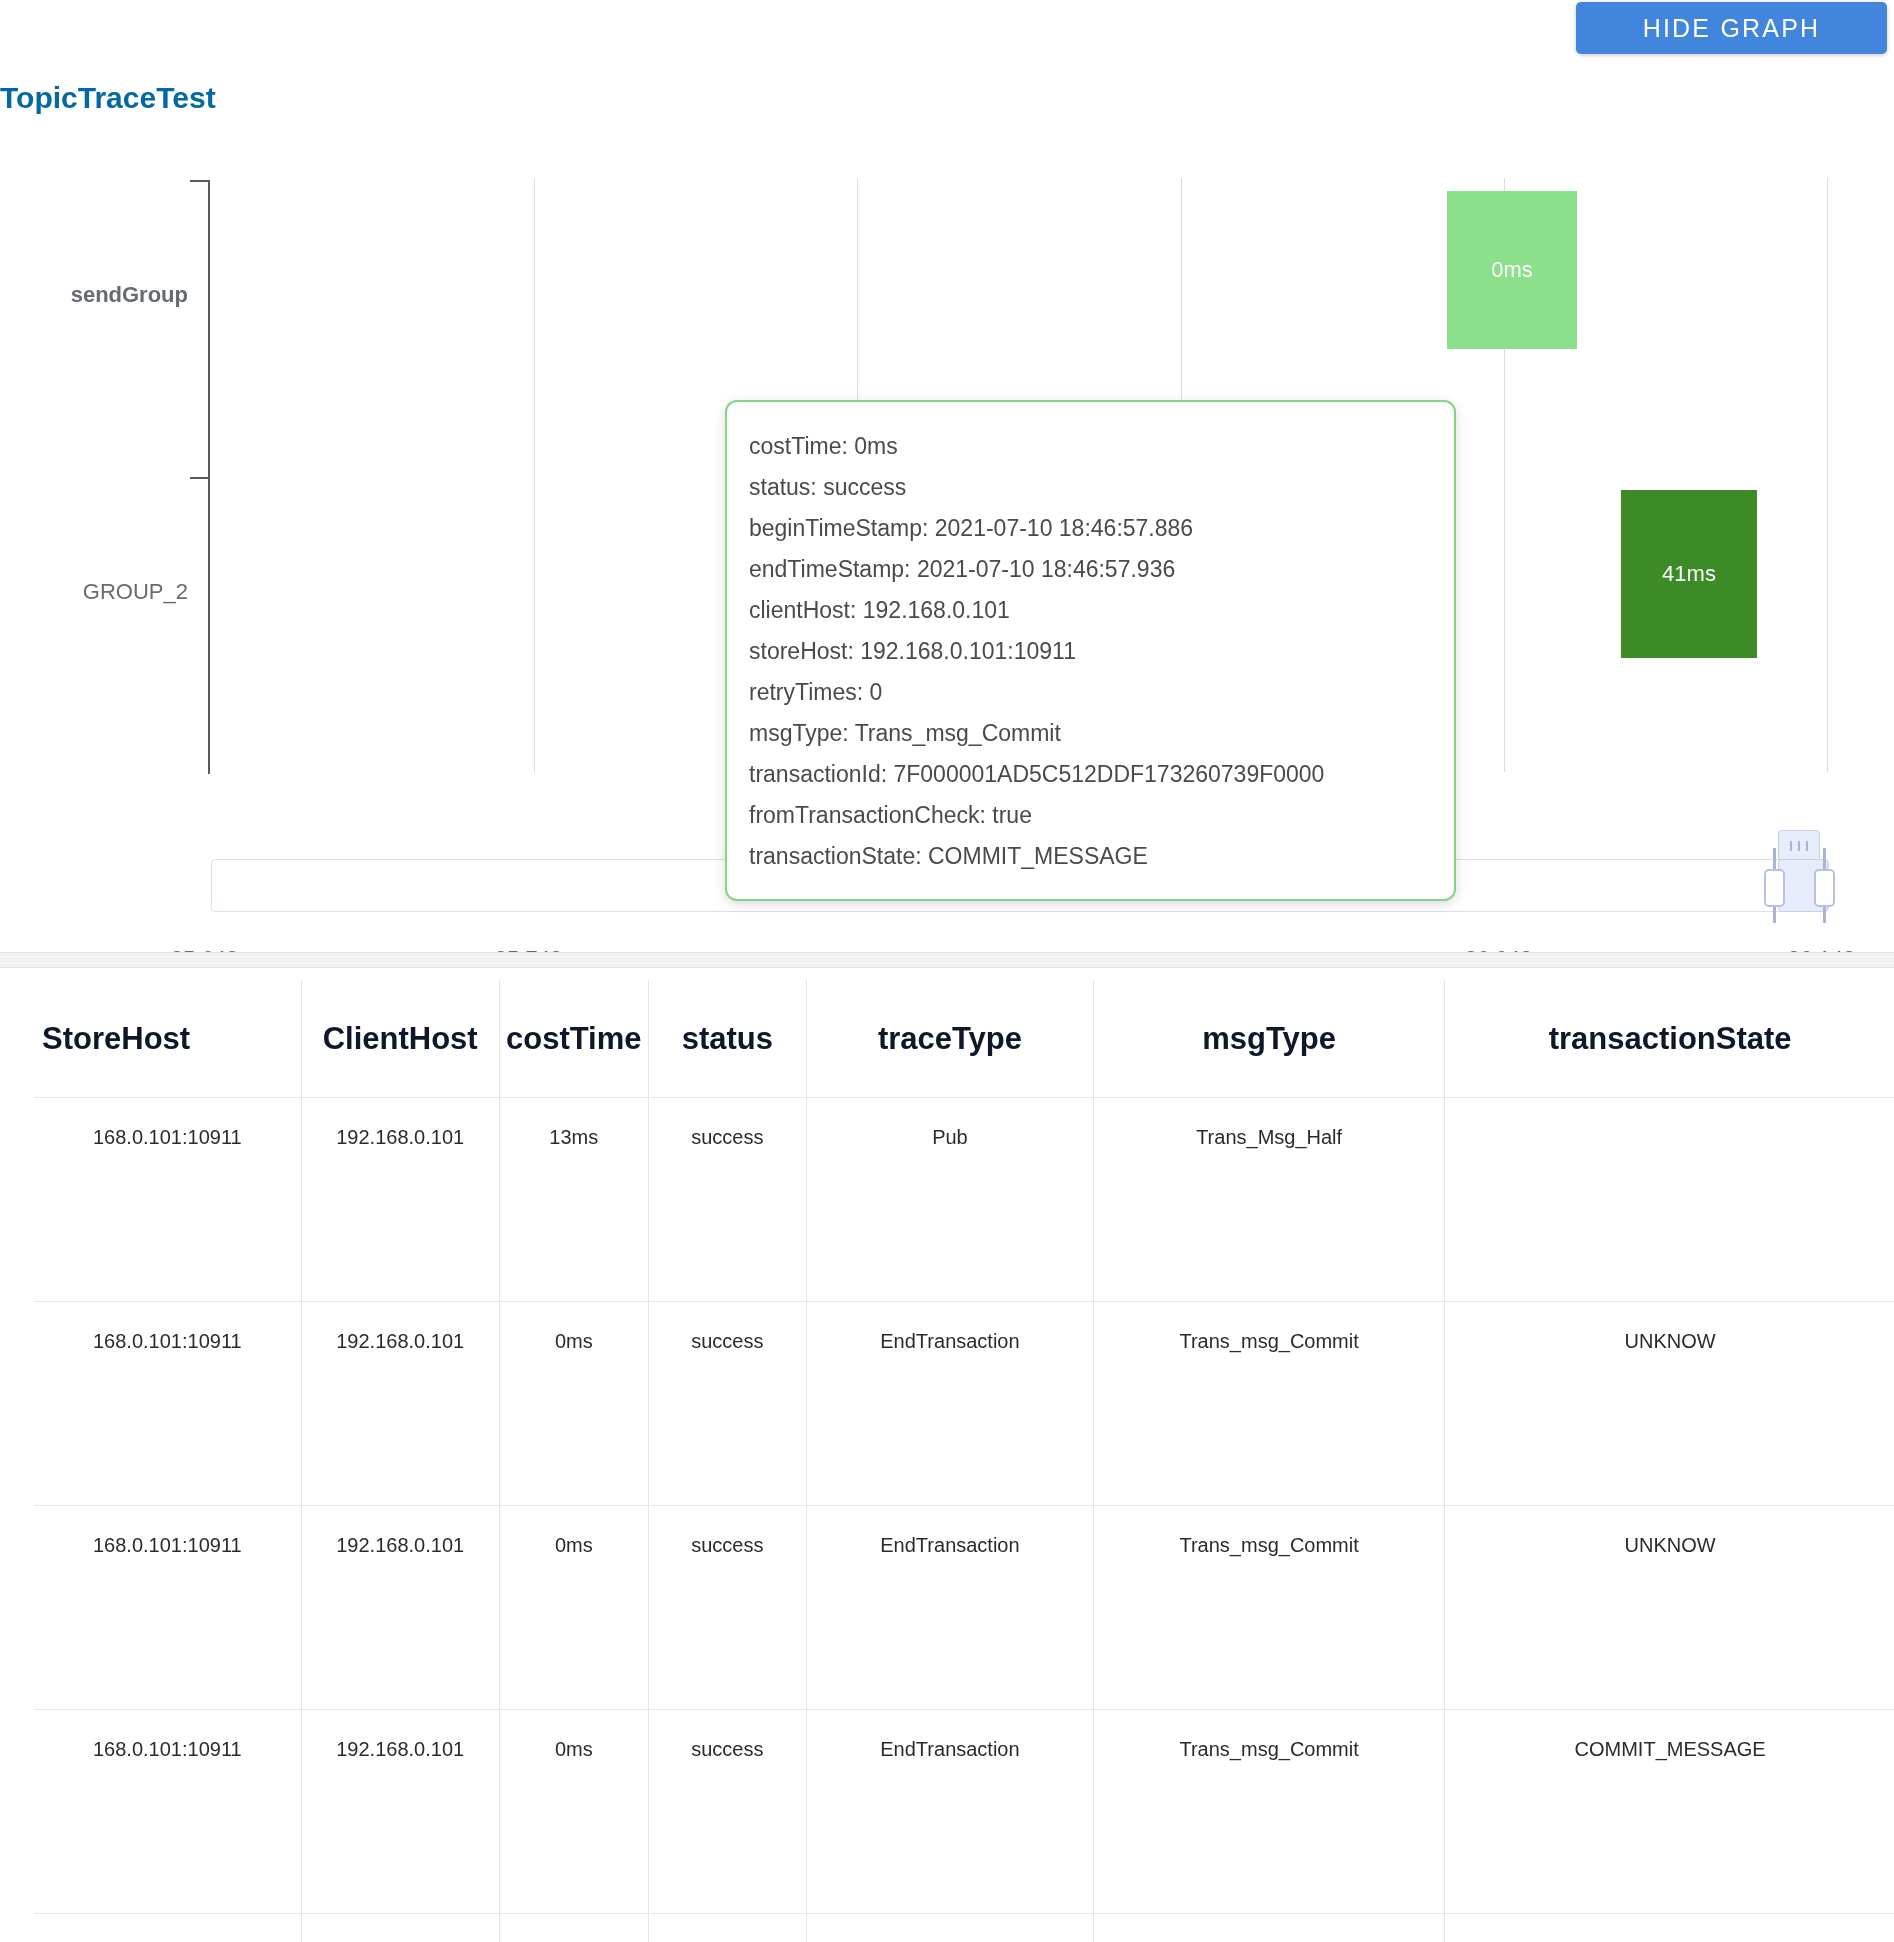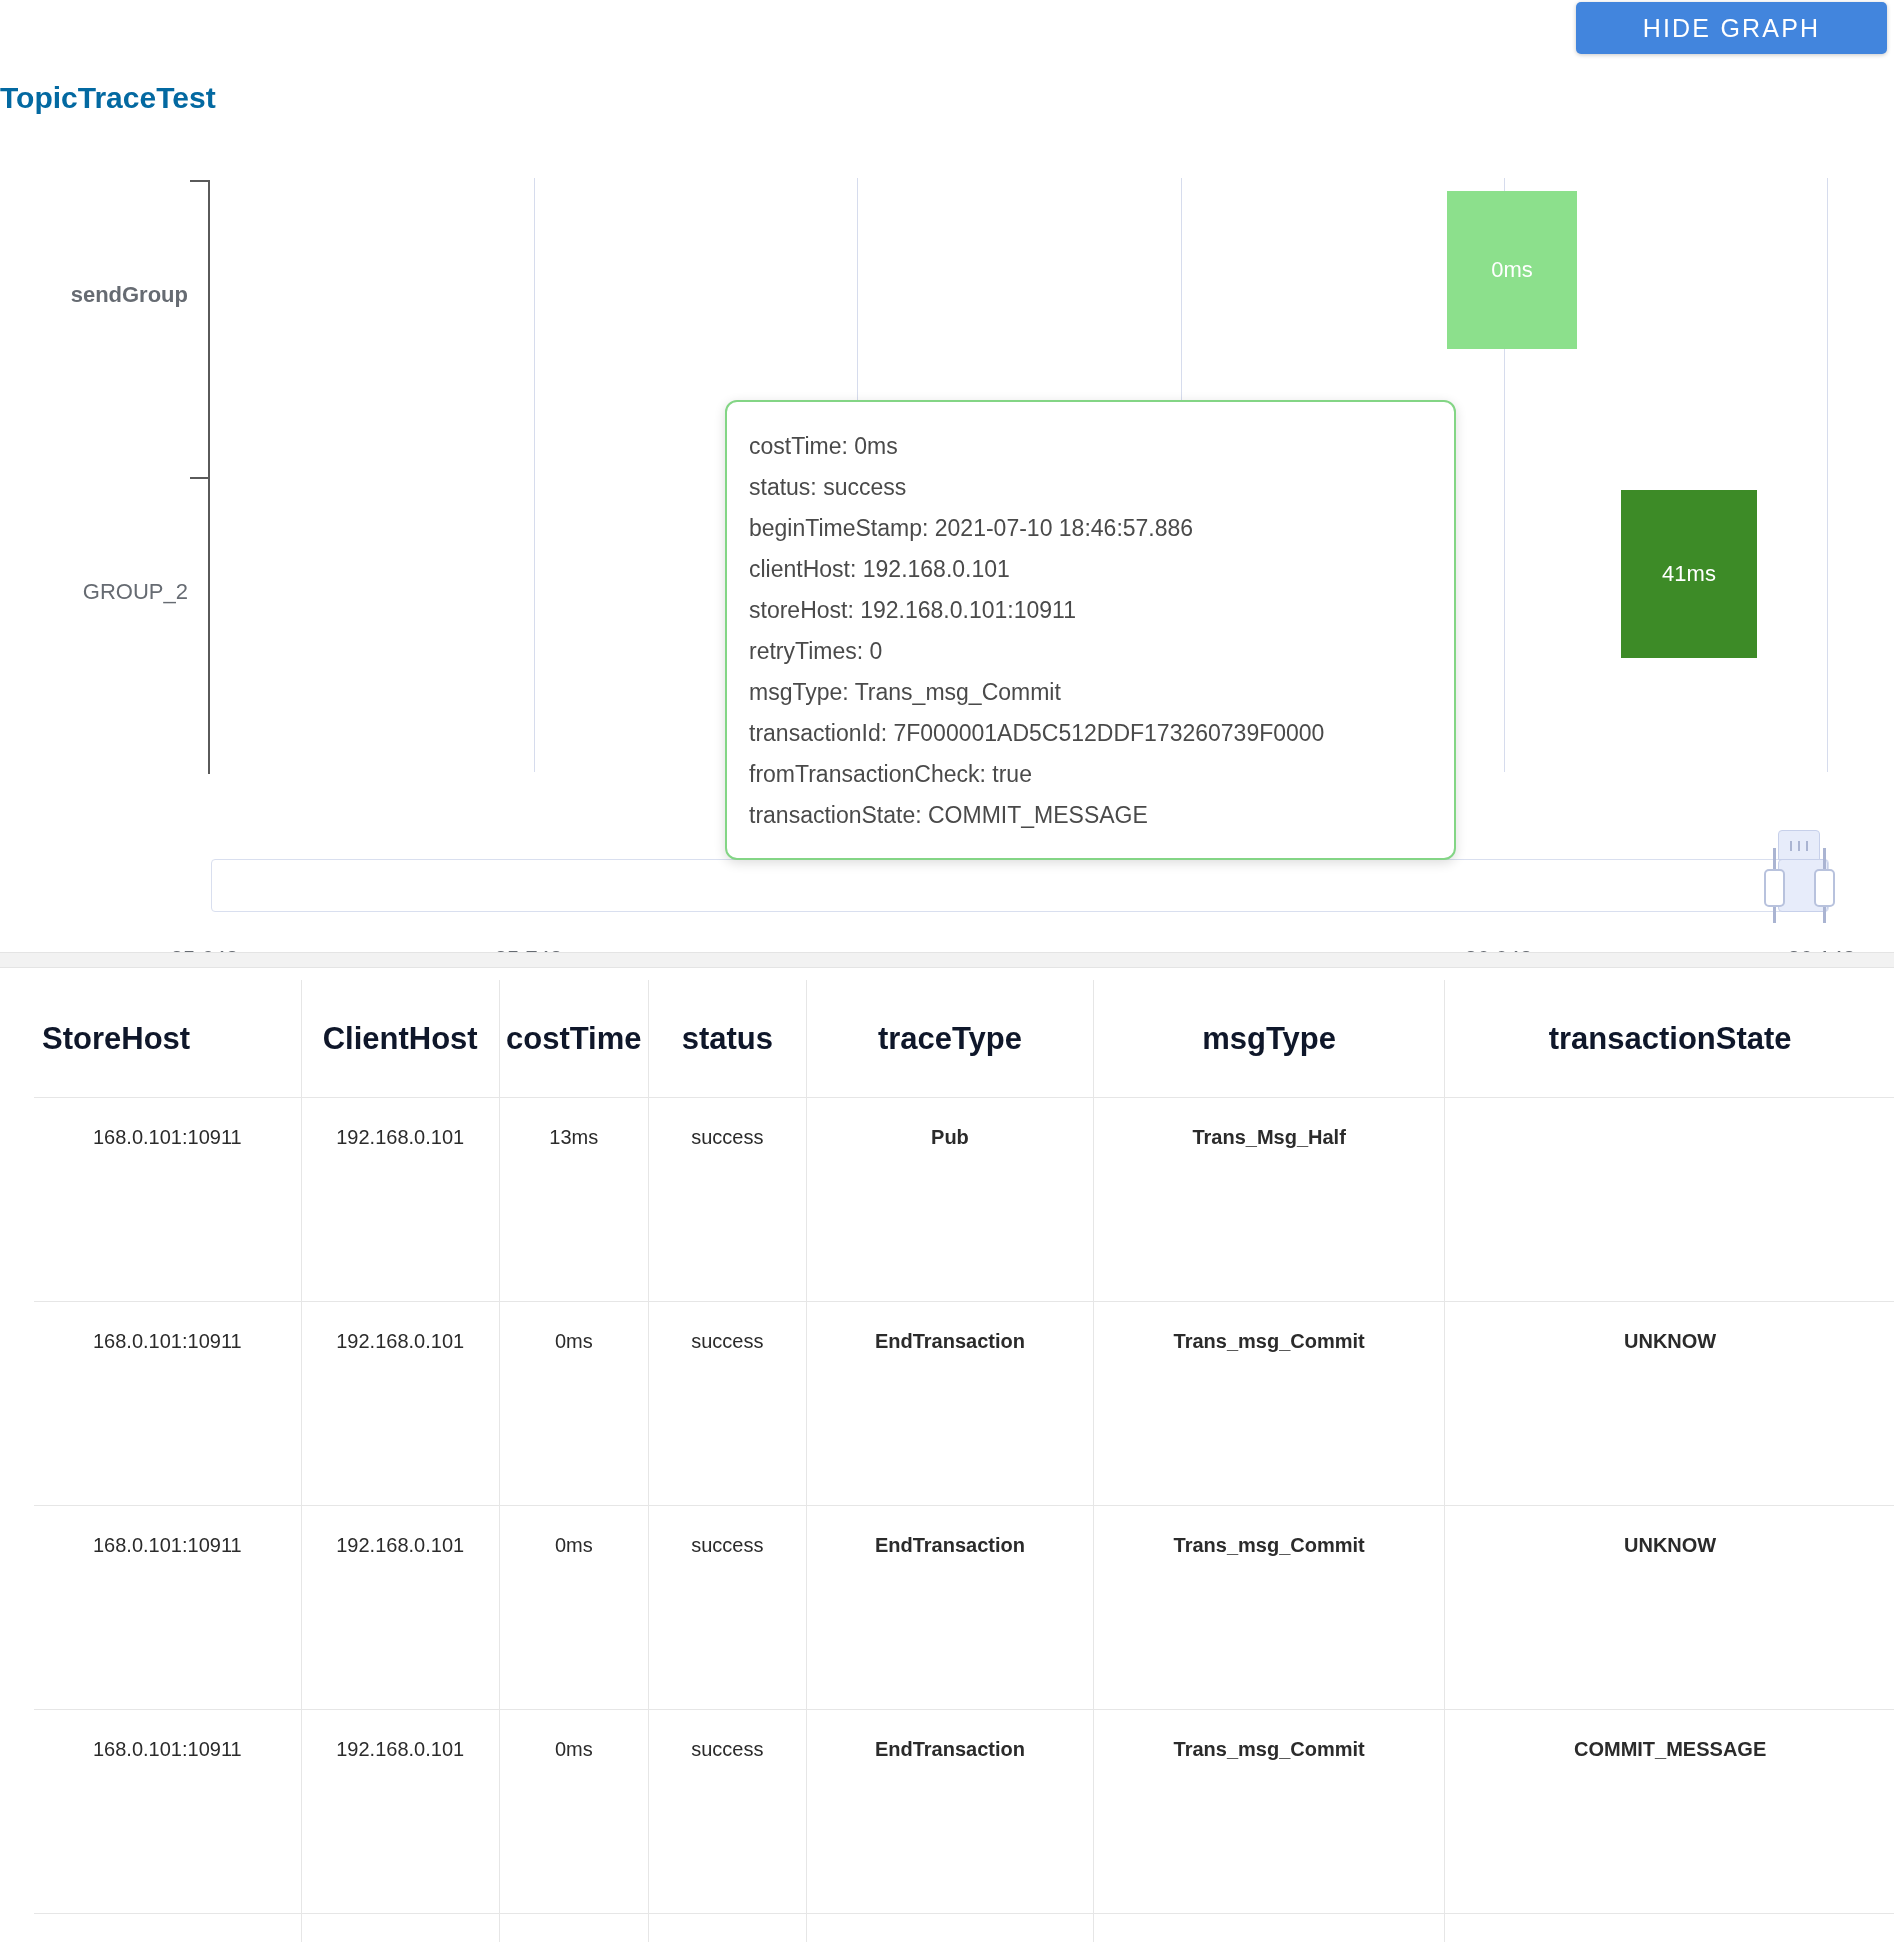--- a/index.html
+++ b/index.html
@@ -240,21 +240,21 @@
     font-size: 20px;
     color: #2b2b2b;
     height: 174px;
     vertical-align: top;
     padding-top: 28px;
     border-right: 1px solid #e6e6e6;
     border-bottom: 1px solid #e6e6e6;
     text-align: center;
     font-weight: normal;
   }
-  #trace-table td.bold { font-weight: bold; }
+  #trace-table td.bold { font-weight: normal; }
   #trace-table td.storehost { text-align: center; }
   #trace-table tr:last-child td { border-bottom: none; }
   #trace-table td:last-child, #trace-table th:last-child { border-right: none; }
 
   .col-store  { width: 267px; }
   .col-client { width: 198px; }
   .col-cost   { width: 149px; }
   .col-status { width: 158px; }
   .col-trace  { width: 287px; }
   .col-msg    { width: 351px; }
@@ -293,20 +293,21 @@
     <div class="x-label" style="left:210px;">35.643s</div>
     <div class="x-label" style="left:534px;">35.743s</div>
     <div class="x-label" style="left:1504px;">36.043s</div>
     <div class="x-label" style="left:1827px;">36.143s</div>
   </div>
 
   <div id="trace-tooltip">
     <div class="tip-line">costTime: 0ms</div>
     <div class="tip-line">status: success</div>
     <div class="tip-line">beginTimeStamp: 2021-07-10 18:46:57.886</div>
+    <div class="tip-line">endTimeStamp: 2021-07-10 18:46:57.936</div>
     <div class="tip-line">clientHost: 192.168.0.101</div>
     <div class="tip-line">storeHost: 192.168.0.101:10911</div>
     <div class="tip-line">retryTimes: 0</div>
     <div class="tip-line">msgType: Trans_msg_Commit</div>
     <div class="tip-line">transactionId: 7F000001AD5C512DDF173260739F0000</div>
     <div class="tip-line">fromTransactionCheck: true</div>
     <div class="tip-line">transactionState: COMMIT_MESSAGE</div>
   </div>
 
   <div id="range-slider">

